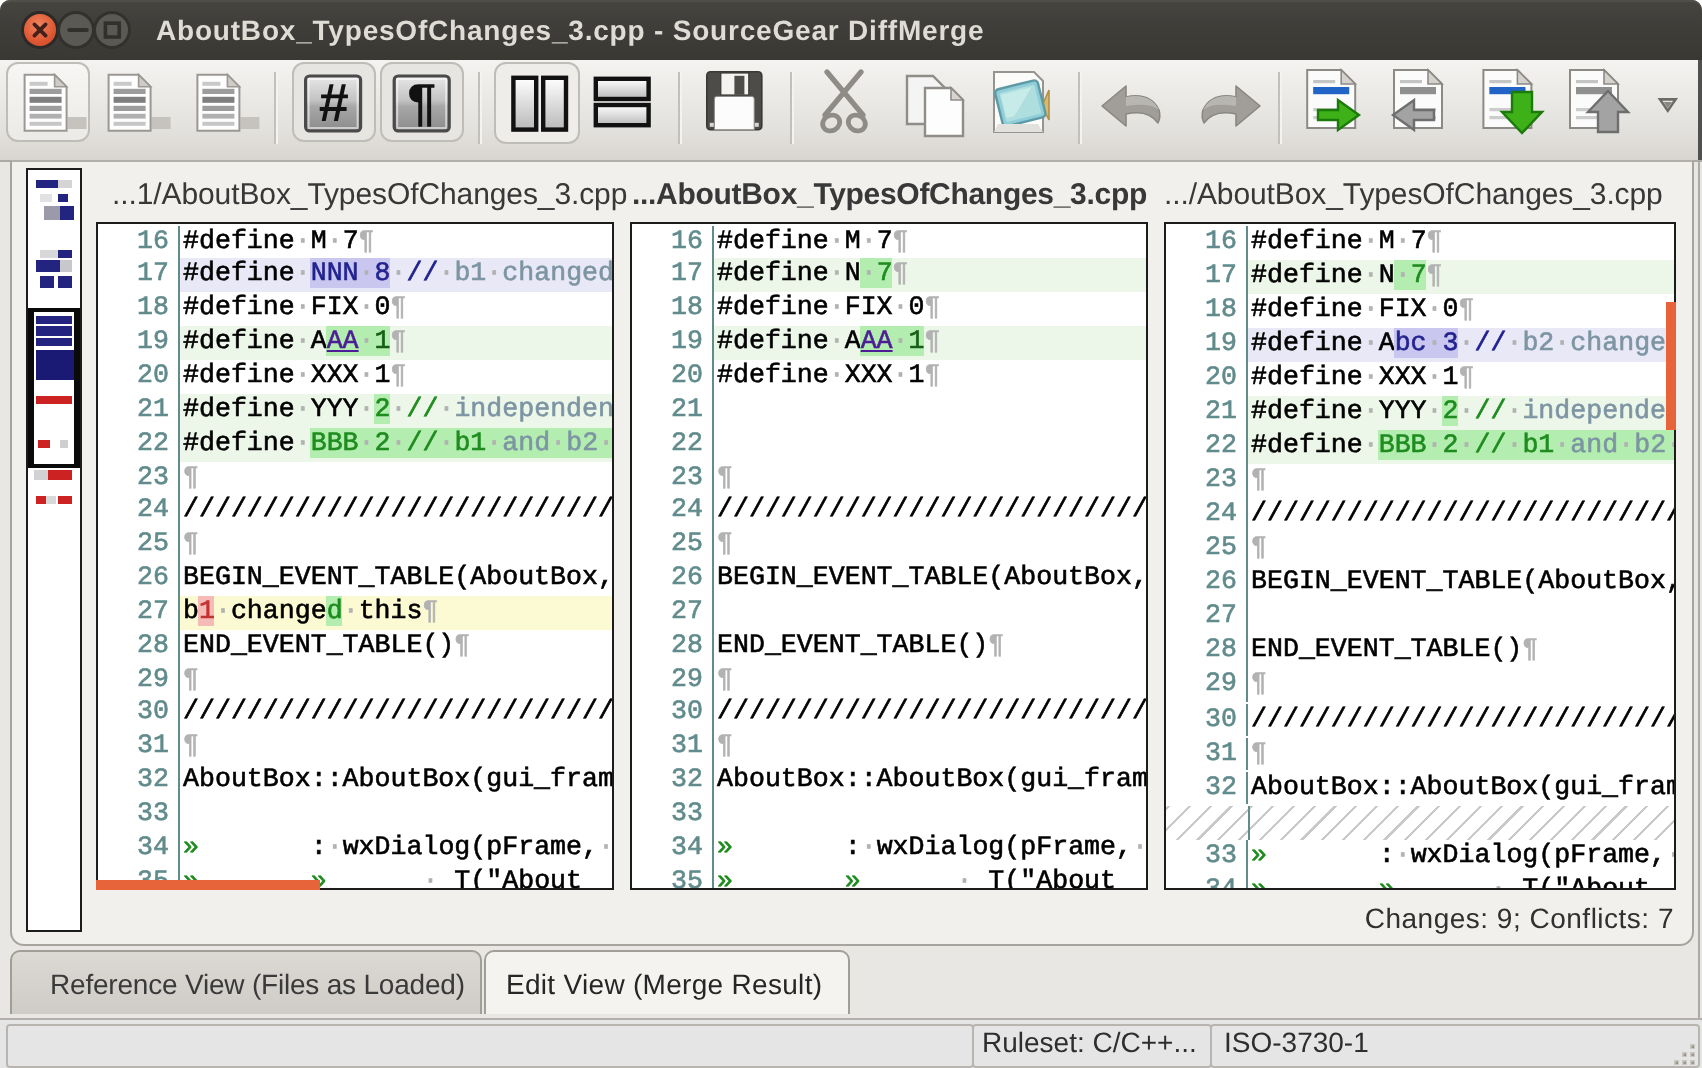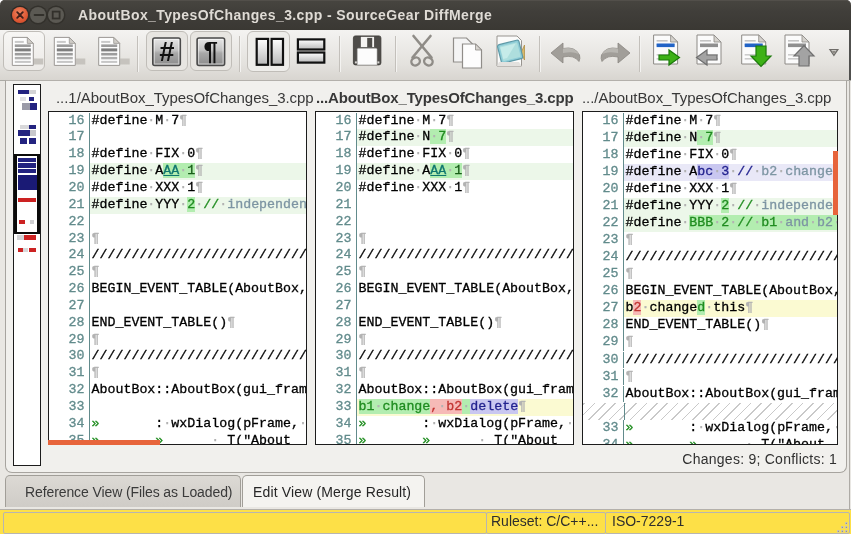--- a/index.html
+++ b/index.html
@@ -31,35 +31,35 @@
 .pane{position:absolute;top:111px;height:332px;width:257px;background:#fff;
  border:1px solid #1c1c1c;overflow:hidden;}
 .row{position:absolute;left:0;right:0;height:16.88px;display:flex;
  font-family:"Liberation Mono",monospace;font-size:13.3px;line-height:16.95px;white-space:pre;-webkit-text-stroke:0.3px;}
 .n{flex:none;width:35.5px;text-align:right;padding-right:4.5px;color:#628b8c;
  border-right:1px solid #628b8c;}
 .c{flex:1;padding-left:1.5px;overflow:hidden;}
 i{font-style:normal;color:#b2b2b2;}
 .bl{background:#e9e8f7;}  .bg{background:#ecf7e9;}  .by{background:#fbfad2;}
 .hl{background:#c9c7f0;}  .hg{background:#b3edb0;}  .hr{background:#f6bab7;}
-.tn{color:#23238f;} .ts{color:#7d95a3;} .tg{color:#1f8c1f;} .tga{color:#0f766e;text-decoration:underline;} .tgd{color:#175e17;} .tr{color:#c23431;}
+.tn{color:#23238f;} .ts{color:#7d95a3;} .tg{color:#1f8c1f;} .tga{color:#4c1d95;text-decoration:underline;} .tgd{color:#175e17;} .tr{color:#c23431;}
 .hatch{position:absolute;left:0;right:0;height:17.05px;
  background:repeating-linear-gradient(-45deg,#ffffff 0 6.2px,#c9c9c9 6.2px 7.35px);}
 
 #hscroll{left:47.5px;top:439.8px;width:112px;height:5.6px;background:#e7643b;}
 #vscroll{left:833px;top:151px;width:4.7px;height:64px;background:#e7643b;}
 
 #changes{right:14px;top:451px;font-size:14px;color:#303030;letter-spacing:0.25px;}
 
 .tab{position:absolute;top:474.5px;height:31.5px;border:1px solid #a19e98;border-bottom:none;
  border-radius:5px 5px 0 0;font-size:14px;color:#3a3a3a;text-align:left;line-height:32px;letter-spacing:-0.1px;}
 #tab1{left:5px;width:234px;text-indent:19px;background:linear-gradient(#dcd9d4,#cfccc7);}
 #tab2{left:242px;width:181px;text-indent:10px;letter-spacing:0.15px;background:#f4f3f0;color:#262626;}
 
-#status{left:0;top:509px;width:851px;height:25px;background:#fde047;border-top:1px solid #b3b0ab;}
+#status{left:0;top:509px;width:851px;height:25px;background:#e5e5e5;border-top:1px solid #b3b0ab;}
 .sfield{position:absolute;top:2px;height:20px;border:1px solid #b8b5b0;border-radius:2px;}
 #status .txt{position:absolute;top:3px;font-size:14px;color:#2e2e2e;}
 </style></head>
 <body>
 
 <div class="abs" id="titlebar">
   <div class="btn" style="left:11.5px;background:radial-gradient(circle at 45% 35%,#f08560,#de5733 60%,#c64424);box-shadow:0 0 0 1.5px #2c2a26;"></div>
   <div class="btn" style="left:29.8px;background:#5b5953;box-shadow:0 0 0 1.5px #33312c;"></div>
   <div class="btn" style="left:47.8px;background:#5b5953;box-shadow:0 0 0 1.5px #33312c;"></div>
   <svg class="abs" style="left:11.5px;top:7px" width="53" height="16">
@@ -217,31 +217,31 @@
     </div>
     <div id="viewport"></div>
 </div>
 
 <div class="phead" style="left:56px;width:258px;">...1/AboutBox_TypesOfChanges_3.cpp</div>
 <div class="phead" style="left:316px;width:258px;font-weight:bold;letter-spacing:-0.15px;">...AboutBox_TypesOfChanges_3.cpp</div>
 <div class="phead" style="left:582px;width:258px;">.../AboutBox_TypesOfChanges_3.cpp</div>
 
 <div class="pane" style="left:48px;" id="pane1">
     <div class="row" style="top:0.55px"><span class="n">16</span><span class="c">#define<i>·</i>M<i>·</i>7<i>¶</i></span></div>
-    <div class="row" style="top:17.40px"><span class="n">17</span></div>
+    <div class="row" style="top:17.40px"><span class="n">17</span><span class="c bl">#define<i>·</i><span class="hl tn">NNN<i>·</i>8</span><i>·</i><span class="tn">//</span><i>·</i><span class="ts">b1<i>·</i>changed</span></span></div>
     <div class="row" style="top:34.25px"><span class="n">18</span><span class="c">#define<i>·</i>FIX<i>·</i>0<i>¶</i></span></div>
     <div class="row" style="top:51.10px"><span class="n">19</span><span class="c bg">#define<i>·</i>A<span class="hg"><span class="tga">AA</span><i>·</i><span class="tgd">1</span></span><i>¶</i></span></div>
     <div class="row" style="top:67.95px"><span class="n">20</span><span class="c">#define<i>·</i>XXX<i>·</i>1<i>¶</i></span></div>
     <div class="row" style="top:84.80px"><span class="n">21</span><span class="c bg">#define<i>·</i>YYY<i>·</i><span class="hg tg">2</span><i>·</i><span class="tg">//</span><i>·</i><span class="ts">independentchange</span></span></div>
-    <div class="row" style="top:101.65px"><span class="n">22</span></div>
+    <div class="row" style="top:101.65px"><span class="n">22</span><span class="c bg">#define<i>·</i><span class="hg"><span class="tg">BBB</span><i>·</i><span class="tg">2</span><i>·</i><span class="tg">//</span><i>·</i><span class="tg">b1</span><i>·</i><span class="ts">and</span><i>·</i><span class="ts">b2</span><i>·</i></span></span></div>
     <div class="row" style="top:118.50px"><span class="n">23</span><span class="c"><i>¶</i></span></div>
     <div class="row" style="top:135.35px"><span class="n">24</span><span class="c">//////////////////////////////</span></div>
     <div class="row" style="top:152.20px"><span class="n">25</span><span class="c"><i>¶</i></span></div>
     <div class="row" style="top:169.05px"><span class="n">26</span><span class="c">BEGIN_EVENT_TABLE(AboutBox,wxDialog)</span></div>
-    <div class="row" style="top:185.90px"><span class="n">27</span></div>
+    <div class="row" style="top:185.90px"><span class="n">27</span><span class="c by">b<span class="hr tr">1</span><i>·</i>change<span class="hg tg">d</span><i>·</i>this<i>¶</i></span></div>
     <div class="row" style="top:202.75px"><span class="n">28</span><span class="c">END_EVENT_TABLE()<i>¶</i></span></div>
     <div class="row" style="top:219.60px"><span class="n">29</span><span class="c"><i>¶</i></span></div>
     <div class="row" style="top:236.45px"><span class="n">30</span><span class="c">//////////////////////////////</span></div>
     <div class="row" style="top:253.30px"><span class="n">31</span><span class="c"><i>¶</i></span></div>
     <div class="row" style="top:270.15px"><span class="n">32</span><span class="c">AboutBox::AboutBox(gui_frame*pFrame)</span></div>
     <div class="row" style="top:287.00px"><span class="n">33</span></div>
     <div class="row" style="top:303.85px"><span class="n">34</span><span class="c"><span class="tg">»</span>       :<i>·</i>wxDialog(pFrame,<i>·</i>wxID_ANY,</span></div>
     <div class="row" style="top:320.70px"><span class="n">35</span><span class="c"><span class="tg">»</span>       <span class="tg">»</span>      <i>·</i>_T("About</span></div>
   </div>
 <div class="pane" style="left:315px;" id="pane2">
@@ -255,62 +255,62 @@
     <div class="row" style="top:118.50px"><span class="n">23</span><span class="c"><i>¶</i></span></div>
     <div class="row" style="top:135.35px"><span class="n">24</span><span class="c">//////////////////////////////</span></div>
     <div class="row" style="top:152.20px"><span class="n">25</span><span class="c"><i>¶</i></span></div>
     <div class="row" style="top:169.05px"><span class="n">26</span><span class="c">BEGIN_EVENT_TABLE(AboutBox,wxDialog)</span></div>
     <div class="row" style="top:185.90px"><span class="n">27</span></div>
     <div class="row" style="top:202.75px"><span class="n">28</span><span class="c">END_EVENT_TABLE()<i>¶</i></span></div>
     <div class="row" style="top:219.60px"><span class="n">29</span><span class="c"><i>¶</i></span></div>
     <div class="row" style="top:236.45px"><span class="n">30</span><span class="c">//////////////////////////////</span></div>
     <div class="row" style="top:253.30px"><span class="n">31</span><span class="c"><i>¶</i></span></div>
     <div class="row" style="top:270.15px"><span class="n">32</span><span class="c">AboutBox::AboutBox(gui_frame*pFrame)</span></div>
-    <div class="row" style="top:287.00px"><span class="n">33</span><span class="c by"><span class="hg tg">b1<i>·</i>change</span><span class="hr tr">,<i>·</i>b2</span><span class="hg"><i>·</i></span><span class="hl tn">delete</span><i>¶</i></span></div>
+    <div class="row" style="top:287.00px"><span class="n">33</span></div>
     <div class="row" style="top:303.85px"><span class="n">34</span><span class="c"><span class="tg">»</span>       :<i>·</i>wxDialog(pFrame,<i>·</i>wxID_ANY,</span></div>
     <div class="row" style="top:320.70px"><span class="n">35</span><span class="c"><span class="tg">»</span>       <span class="tg">»</span>      <i>·</i>_T("About</span></div>
   </div>
 <div class="pane" style="left:582px;width:254px;" id="pane3">
     <div class="row" style="top:0.80px"><span class="n">16</span><span class="c">#define<i>·</i>M<i>·</i>7<i>¶</i></span></div>
     <div class="row" style="top:17.85px"><span class="n">17</span><span class="c bg">#define<i>·</i>N<span class="hg"><i>·</i><span class="tg">7</span></span><i>¶</i></span></div>
     <div class="row" style="top:34.90px"><span class="n">18</span><span class="c">#define<i>·</i>FIX<i>·</i>0<i>¶</i></span></div>
     <div class="row" style="top:51.95px"><span class="n">19</span><span class="c bl">#define<i>·</i>A<span class="hl tn">bc<i>·</i>3</span><i>·</i><span class="tn">//</span><i>·</i><span class="ts">b2<i>·</i>changed</span></span></div>
     <div class="row" style="top:69.00px"><span class="n">20</span><span class="c">#define<i>·</i>XXX<i>·</i>1<i>¶</i></span></div>
     <div class="row" style="top:86.05px"><span class="n">21</span><span class="c bg">#define<i>·</i>YYY<i>·</i><span class="hg tg">2</span><i>·</i><span class="tg">//</span><i>·</i><span class="ts">independentchange</span></span></div>
     <div class="row" style="top:103.10px"><span class="n">22</span><span class="c bg">#define<i>·</i><span class="hg"><span class="tg">BBB</span><i>·</i><span class="tg">2</span><i>·</i><span class="tg">//</span><i>·</i><span class="tg">b1</span><i>·</i><span class="ts">and</span><i>·</i><span class="ts">b2</span><i>·</i></span></span></div>
     <div class="row" style="top:120.15px"><span class="n">23</span><span class="c"><i>¶</i></span></div>
     <div class="row" style="top:137.20px"><span class="n">24</span><span class="c">//////////////////////////////</span></div>
     <div class="row" style="top:154.25px"><span class="n">25</span><span class="c"><i>¶</i></span></div>
     <div class="row" style="top:171.30px"><span class="n">26</span><span class="c">BEGIN_EVENT_TABLE(AboutBox,wxDialog)</span></div>
-    <div class="row" style="top:188.35px"><span class="n">27</span><span class="c by">b<span class="hr tr">2</span><i>·</i>change<span class="hg tg">d</span><i>·</i>this<i>¶</i></span></div>
+    <div class="row" style="top:188.35px"><span class="n">27</span></div>
     <div class="row" style="top:205.40px"><span class="n">28</span><span class="c">END_EVENT_TABLE()<i>¶</i></span></div>
     <div class="row" style="top:222.45px"><span class="n">29</span><span class="c"><i>¶</i></span></div>
     <div class="row" style="top:239.50px"><span class="n">30</span><span class="c">//////////////////////////////</span></div>
     <div class="row" style="top:256.55px"><span class="n">31</span><span class="c"><i>¶</i></span></div>
     <div class="row" style="top:273.60px"><span class="n">32</span><span class="c">AboutBox::AboutBox(gui_frame*pFrame)</span></div>
     <div class="hatch" style="top:290.65px">
       <i style="position:absolute;left:40.5px;top:0;bottom:0;width:1px;background:#628b8c"></i>
     </div>
     <div class="row" style="top:307.70px"><span class="n">33</span><span class="c"><span class="tg">»</span>       :<i>·</i>wxDialog(pFrame,<i>·</i>wxID_ANY,</span></div>
     <div class="row" style="top:324.75px"><span class="n">34</span><span class="c"><span class="tg">»</span>       <span class="tg">»</span>      <i>·</i>_T("About</span></div>
   </div>
 
 <div class="abs" id="hscroll"></div>
 <div class="abs" id="vscroll"></div>
-<div class="abs" id="changes">Changes: 9; Conflicts: 1</div>
+<div class="abs" id="changes">Changes: 9; Conflicts: 7</div>
 
 <div class="tab" id="tab1">Reference View (Files as Loaded)</div>
 <div class="tab" id="tab2">Edit View (Merge Result)</div>
 
 <div class="abs" id="status">
   <div class="sfield" style="left:3px;width:482px;"></div>
   <div class="sfield" style="left:486px;width:118px;"></div>
   <div class="sfield" style="left:605px;width:243px;"></div>
   <div class="txt" style="left:491px;">Ruleset: C/C++...</div>
-  <div class="txt" style="left:612px;">ISO-7229-1</div>
+  <div class="txt" style="left:612px;">ISO-3730-1</div>
   <svg class="abs" style="left:833px;top:10px" width="16" height="14">
    <g fill="#c9c6c1">
         <rect x="12" y="10" width="2.5" height="2.5"></rect>
         <rect x="8" y="10" width="2.5" height="2.5"></rect>
         <rect x="4" y="10" width="2.5" height="2.5"></rect>
    <rect x="12" y="6" width="2.5" height="2.5"></rect>
         <rect x="8" y="6" width="2.5" height="2.5"></rect>
         <rect x="12" y="2" width="2.5" height="2.5"></rect>
       </g>
    <g fill="#989590">

